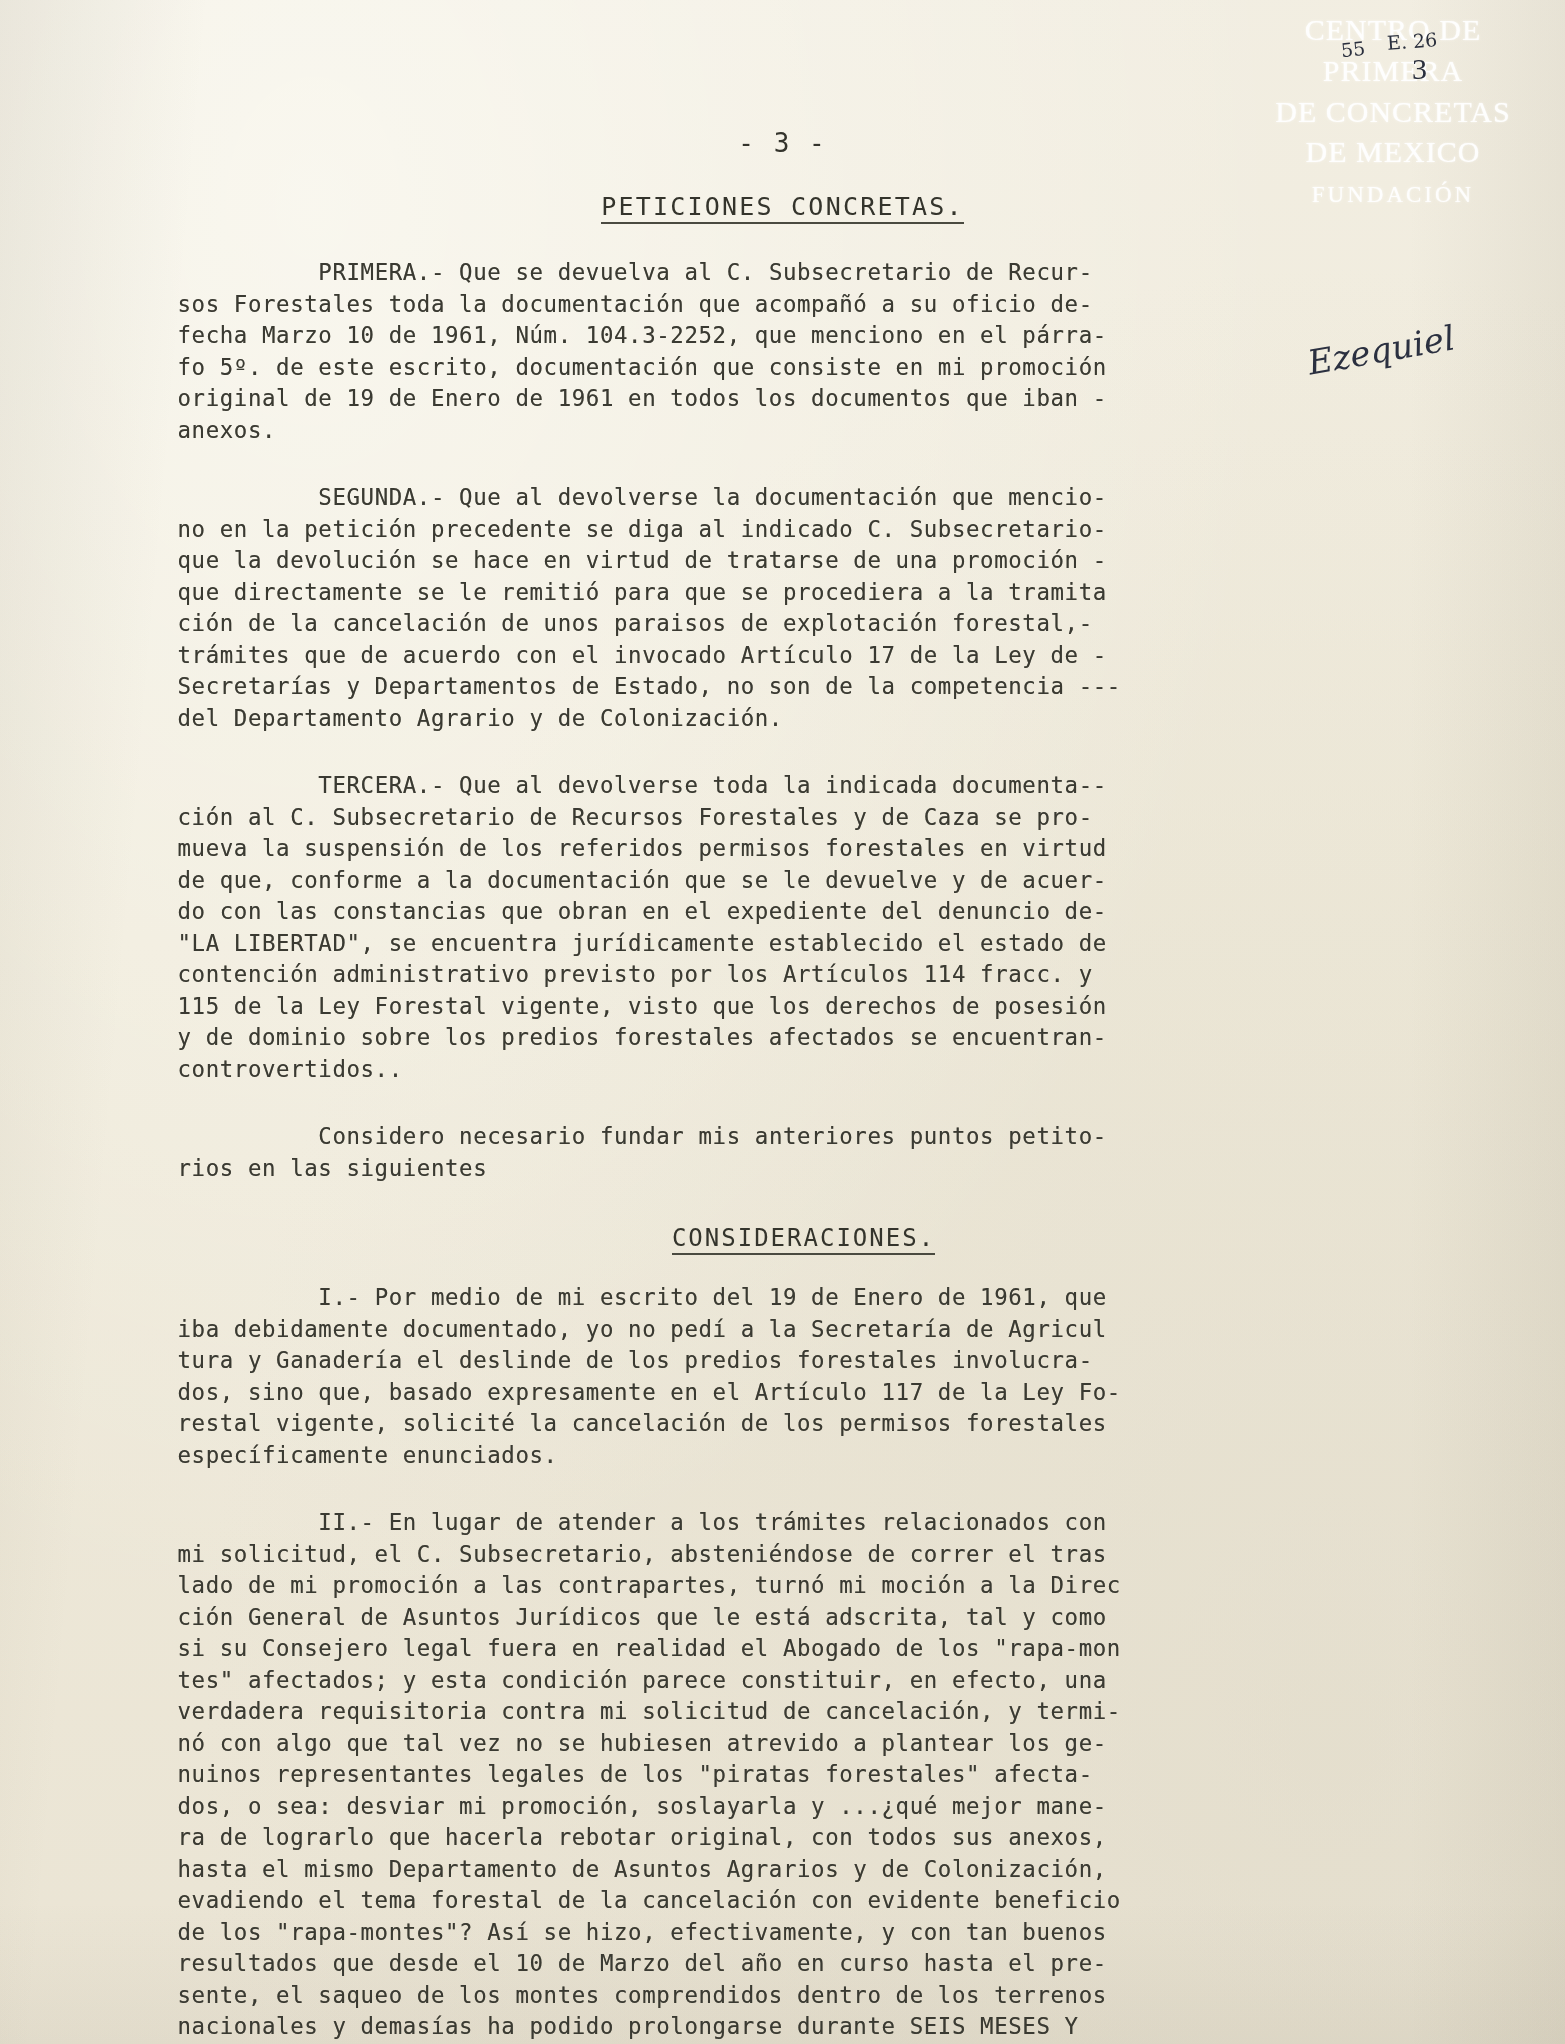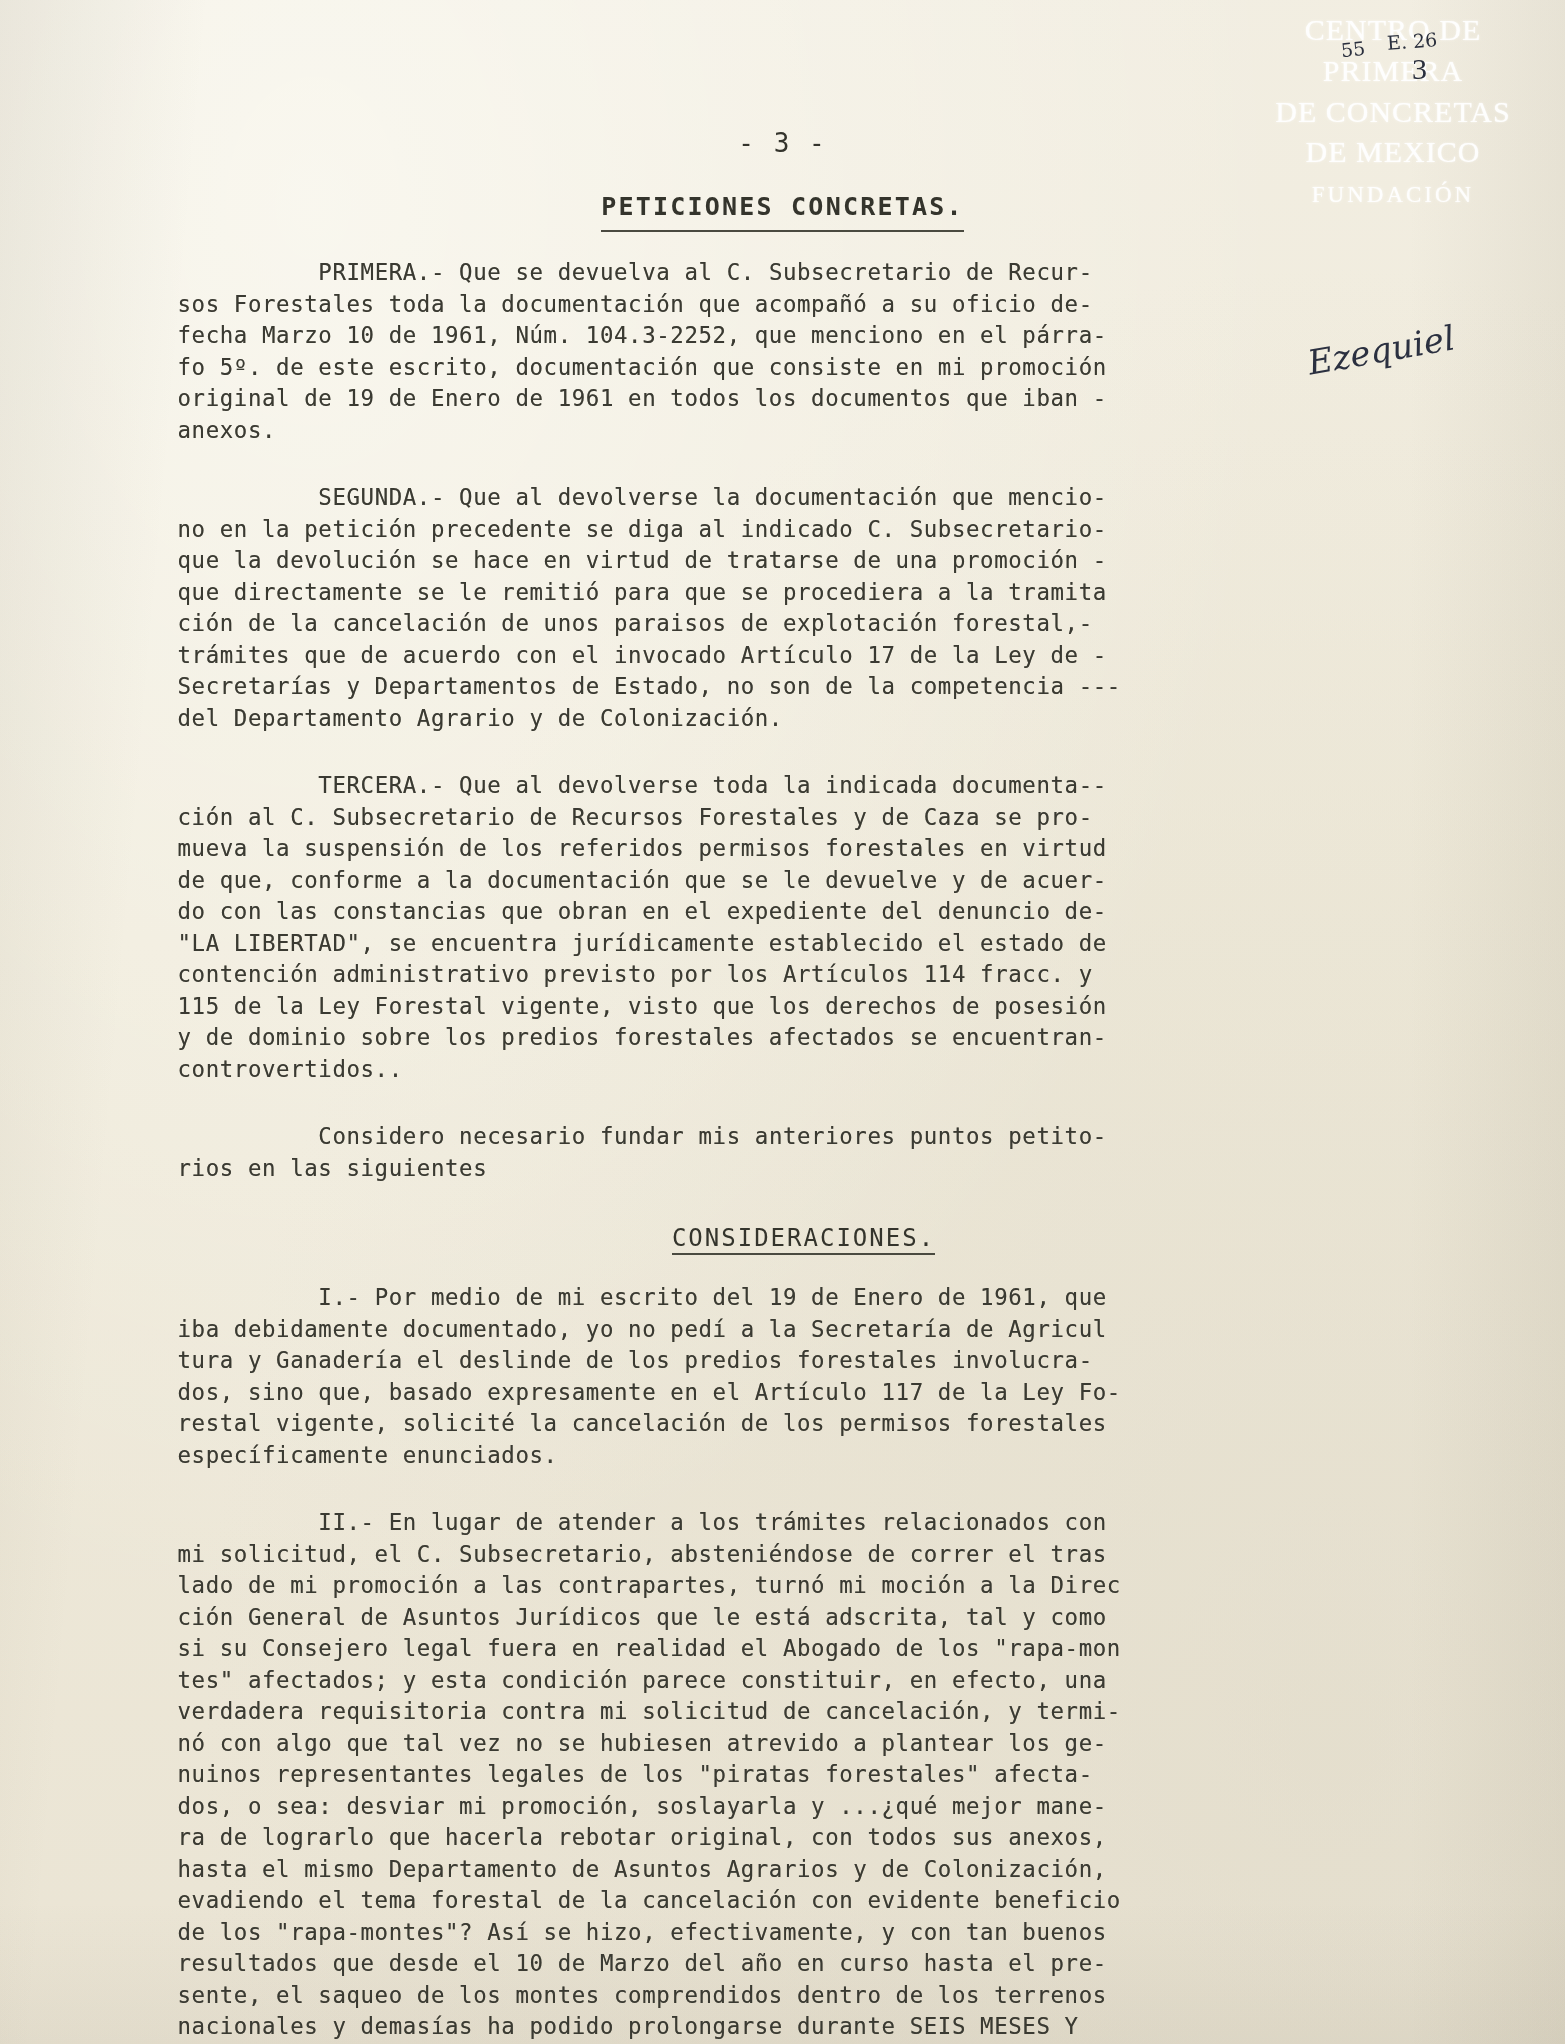--- a/index.html
+++ b/index.html
@@ -99,21 +99,21 @@
     margin-top: 128px;
     color: #34342c;
   }
   .title {
     text-align: center;
     font-size: 25px;
     letter-spacing: 2.2px;
     margin-top: 34px;
     color: #34342c;
   }
-  .title span { border-bottom: 2px solid #4a4a40; padding-bottom: 9px; font-weight: bold; }
+  .title span { border-bottom: 2px solid #4a4a40; padding-bottom: 1px; }
 
   .para {
     margin: 8px auto;
     width: 1210px;
     font-size: 22.4px;
     line-height: 31.5px;
     letter-spacing: 0.6px;
     white-space: pre-wrap;
     color: #3a3a32;
     text-shadow: 0 0 0.6px rgba(60,58,45,0.45);

